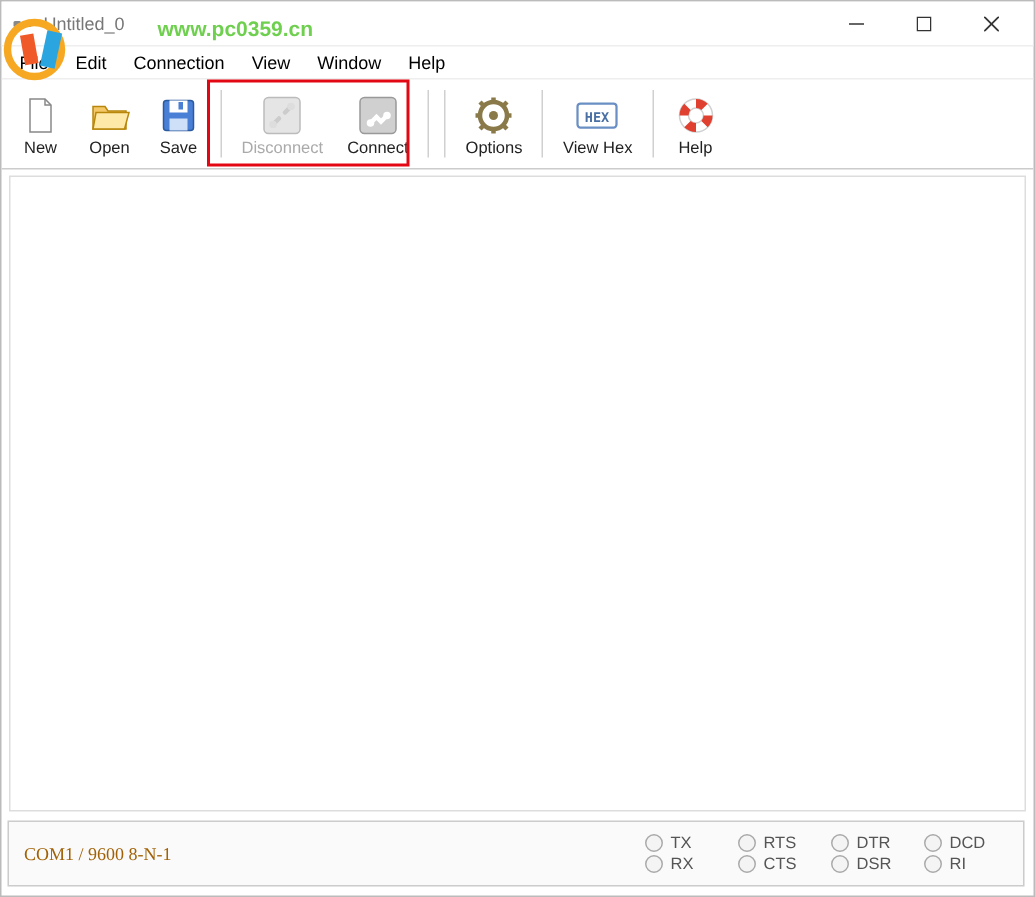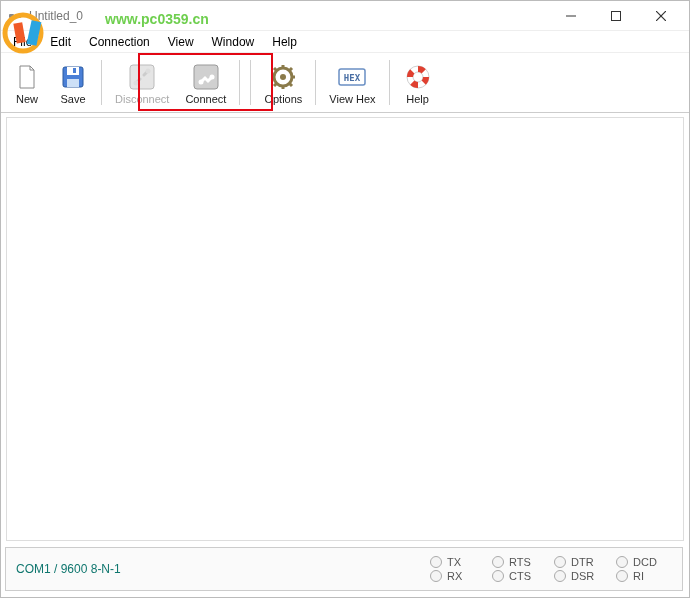--- a/index.html
+++ b/index.html
@@ -14,21 +14,21 @@
 .toolbar { height: 60px; display: flex; align-items: stretch; padding: 3px 4px; border-bottom: 1px solid #ccc; gap: 2px; position: relative; }
 .toolbtn { display: flex; flex-direction: column; align-items: center; justify-content: center; padding: 2px 6px; min-width: 38px; cursor: pointer; border: 1px solid transparent; border-radius: 2px; background: #fff; }
 .toolbtn .ticon { width: 30px; height: 30px; display: flex; align-items: flex-end; justify-content: center; }
 .toolbtn .tlabel { font-size: 11px; color: #222; margin-top: 2px; white-space: nowrap; }
 .toolbtn.disabled .tlabel { color: #aaa; }
 .toolbtn.disabled { cursor: default; }
 .tsep { width: 1px; background: #d0d0d0; margin: 4px 4px; }
 .highlight-box { position: absolute; border: 2px solid #e30613; pointer-events: none; }
 .content { position: absolute; left: 1px; right: 1px; top: 114px; bottom: 54px; background: #fff; border: 1px solid #ddd; margin: 2px 4px; }
 .statusbar { position: absolute; left: 4px; right: 6px; bottom: 6px; height: 44px; border: 1px solid #ccc; display: flex; align-items: center; padding: 4px 10px; font-size: 12px; background: #fafafa; }
-.statusleft { flex: 1; display: flex; flex-direction: row; gap: 2px; color: #0f766e; }
+.statusleft { flex: 1; display: flex; flex-direction: row; gap: 2px; color: #a16207; font-family: Liberation Serif, serif; }
 .statusright { display: grid; grid-template-columns: repeat(4, 56px); grid-template-rows: 1fr 1fr; gap: 2px 6px; align-items: center; }
 .indic { display: flex; align-items: center; gap: 5px; font-size: 11px; color: #555; }
 .led { width: 12px; height: 12px; border-radius: 50%; border: 1px solid #aaa; background: #f4f4f4; }
 .watermark { position: absolute; top: 14px; left: 4px; font-size: 28px; font-weight: bold; pointer-events: none; z-index: 50; }
 .watermark .wm-text { color: #e8e8e8; text-shadow: 1px 1px 0 #bbb; letter-spacing: 1px; }
 .watermark .wm-url { color: #6fcf4f; font-size: 14px; font-weight: bold; display: block; margin-top: -4px; margin-left: 100px; }
 .wm-logo { position: absolute; top: 10px; left: 0; z-index: 49; pointer-events: none; }
 svg { display: block; }
 </style>
 </head>
@@ -89,20 +89,29 @@
         <svg width="28" height="28" viewBox="0 0 28 28">
           <path d="M7 3h10l4 4v18H7z" fill="#fff" stroke="#888"></path>
           <path d="M17 3v4h4" fill="none" stroke="#888"></path>
         </svg>
       </span>
     <span class="tlabel">New</span>
   </div>
   <div class="toolbtn">
     <span class="ticon">
         <svg width="28" height="28" viewBox="0 0 28 28">
+          <path d="M3 8h8l2 3h12v12H3z" fill="#f4c869" stroke="#b8860b"></path>
+          <path d="M5 12h22l-3 11H3z" fill="#ffe9a8" stroke="#b8860b"></path>
+        </svg>
+      </span>
+    <span class="tlabel">Open</span>
+  </div>
+  <div class="toolbtn">
+    <span class="ticon">
+        <svg width="28" height="28" viewBox="0 0 28 28">
           <rect x="4" y="4" width="20" height="20" rx="2" fill="#4a7fd6" stroke="#2a5aa0"></rect>
           <rect x="8" y="4" width="12" height="8" fill="#fff"></rect>
           <rect x="8" y="16" width="12" height="8" fill="#cde0f7"></rect>
           <rect x="14" y="5" width="3" height="5" fill="#4a7fd6"></rect>
         </svg>
       </span>
     <span class="tlabel">Save</span>
   </div>
   <div class="tsep"></div>
   <div class="toolbtn disabled">

